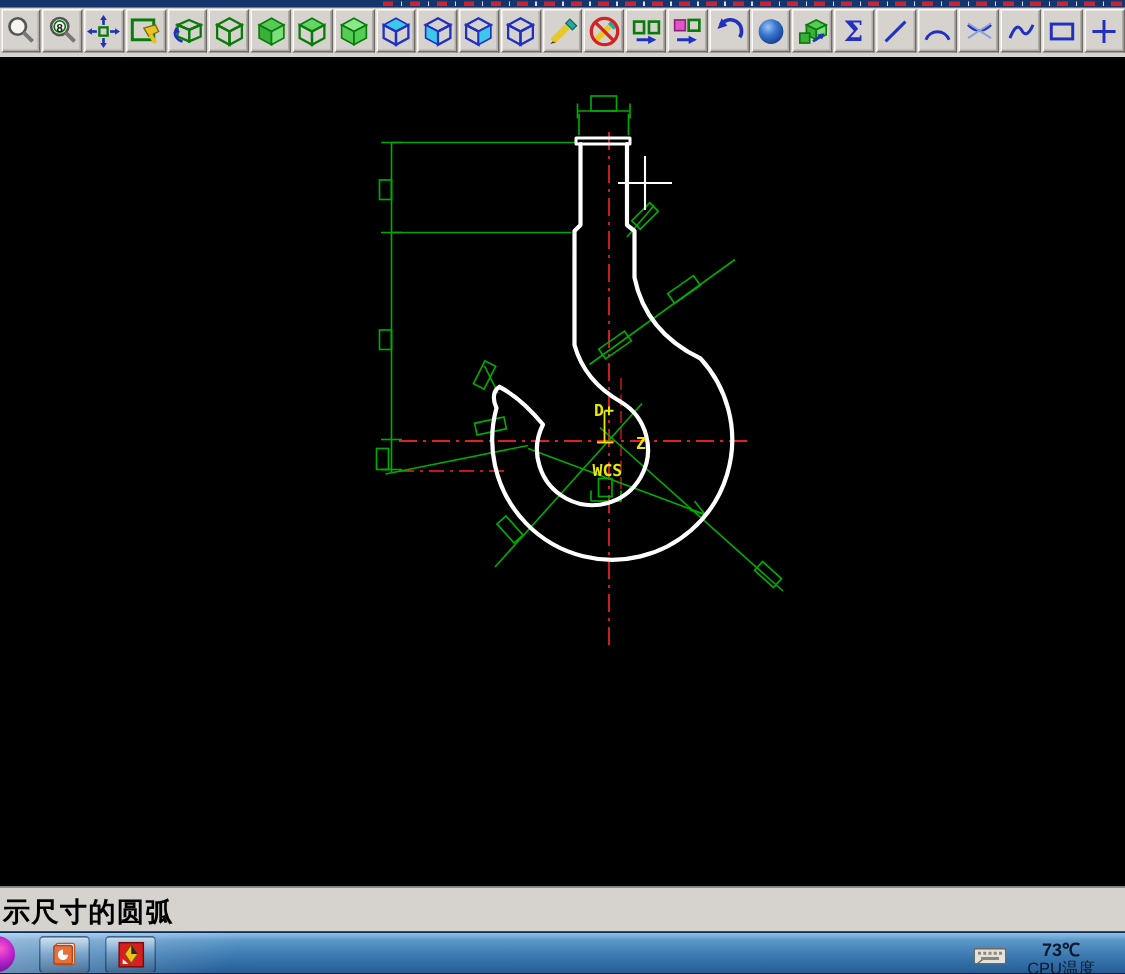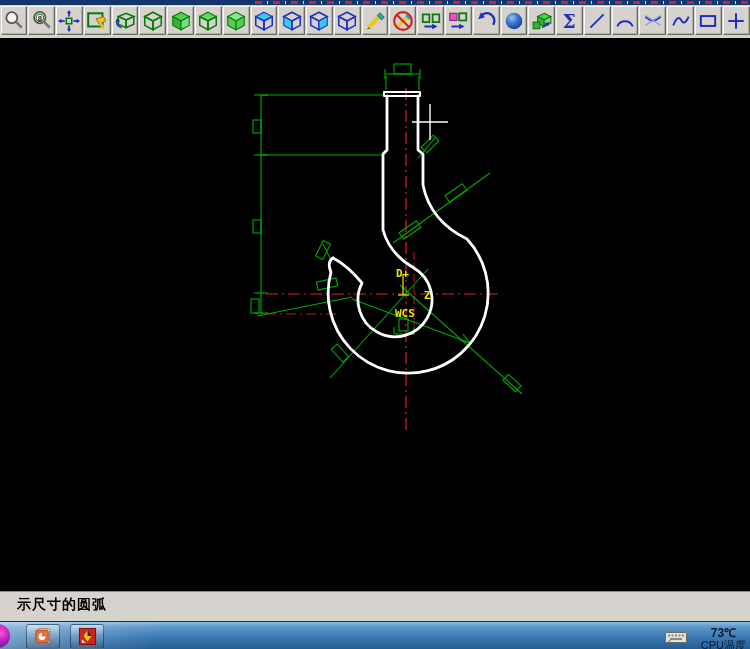--- a/index.html
+++ b/index.html
@@ -18,34 +18,34 @@
   .cube-wire-g{fill:none;stroke:#0a7a0a;stroke-width:1.4;}
   .cube-wire-b{fill:none;stroke:#2230c0;stroke-width:1.4;}
   .txt-ic{font-family:"DejaVu Serif",serif;font-weight:bold;fill:#2230c0;}
   
   .canvas{position:absolute;left:0;top:38px;width:750px;height:553px;background:#000;}
   .canvas svg{display:block;}
   .wcs-text{font-family:"DejaVu Sans Mono",monospace;font-size:11px;font-weight:bold;fill:#e8e800;}
   
   .statusbar{position:absolute;left:0;top:591px;width:750px;height:30px;background:#d6d3ce;
     border-top:1px solid #8f8d87;box-sizing:border-box;color:#000;}
-  .statusbar .msg{position:absolute;left:17px;top:4px;font-size:14px;font-weight:600;letter-spacing:1px;}
+  .statusbar .msg{position:absolute;left:2px;top:4px;font-size:18px;font-weight:600;letter-spacing:1px;}
   
   .taskbar{position:absolute;left:0;top:621px;width:750px;height:28px;
     background:linear-gradient(180deg,#8fc0e8 0%,#5d97c8 18%,#3d7ab2 55%,#2e6aa2 80%,#255c92 100%);
     border-top:1px solid #0b2f5c;box-sizing:border-box;}
   .taskbar .sheen{position:absolute;left:0;top:0;width:260px;height:100%;
     background:linear-gradient(115deg,rgba(255,255,255,.35),rgba(255,255,255,0) 60%);pointer-events:none;}
   .orb-sliver{position:absolute;left:-14px;top:2px;width:24px;height:24px;border-radius:50%;
     background:radial-gradient(circle at 60% 35%,#f5c 0%,#b2c 40%,#316 100%);}
   .task-app{position:absolute;top:2px;width:34px;height:25px;border-radius:3px;
     background:linear-gradient(180deg,rgba(255,255,255,.55),rgba(255,255,255,.12) 45%,rgba(0,0,0,.10));
     border:1px solid rgba(10,40,80,.55);display:flex;align-items:center;justify-content:center;box-sizing:border-box;}
   .task-app svg{width:19px;height:19px;}
-  .tray{position:absolute;right:0;top:0;height:100%;width:120px;}
+  .tray{position:absolute;right:16px;top:0;height:100%;width:120px;}
   .kbd-ic{position:absolute;left:35px;top:8px;width:22px;height:13px;}
   .temp{position:absolute;right:14px;top:2px;font-size:12px;font-weight:bold;color:#0a1a30;}
   .temp-label{position:absolute;right:4px;top:16px;font-size:11px;color:#0a1a30;white-space:nowrap;}
 </style>
 </head>
 <body>
 
 <div class="screen">
 
   <div class="top-strip">

